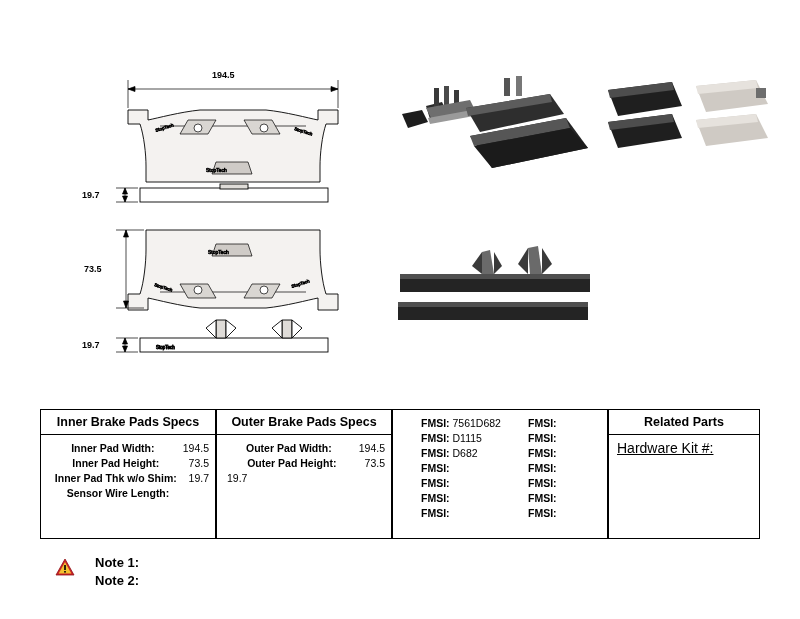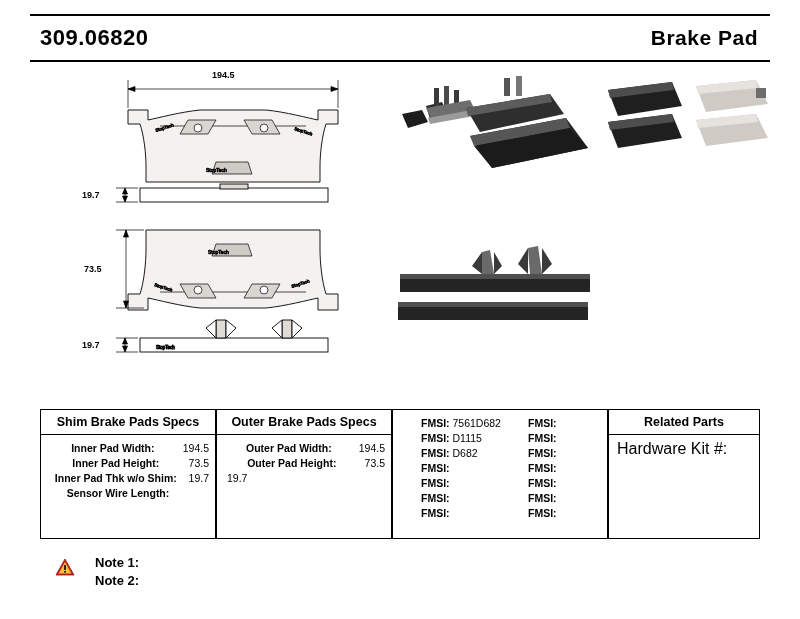--- a/index.html
+++ b/index.html
@@ -126,22 +126,23 @@
   #tbl-fmsi .frow {
     font-size: 10.5px;
     line-height: 15px;
     white-space: nowrap;
   }
   #tbl-fmsi .frow b { font-weight: bold; }
 
   #tbl-related { left: 568px; width: 152px; }
   #tbl-related .tbody { padding-left: 8px; }
   #tbl-related .rrow {
-    font-size: 16px;
+    font-size: 14px;
     line-height: 15px;
+    text-decoration: underline;
   }
 
   
   .notes {
     position: absolute;
     left: 55px;
     top: 555px;
     width: 300px;
     height: 40px;
   }
@@ -159,24 +160,20 @@
     font-weight: bold;
   }
   #note1 { top: 0px; }
   #note2 { top: 18px; }
 </style>
 </head>
 <body>
 
 <div class="sheet">
 
-  <div class="header">
-    <div class="part-number">309.06820</div>
-    <div class="doc-type">Brake Pad</div>
-  </div>
 
   <div class="drawing">
 
     <svg class="svgwrap" width="740" height="330" viewBox="0 0 740 330">
 
       <g stroke="#000" stroke-width="0.7" fill="none">
         <line x1="98" y1="18" x2="98" y2="46"></line>
         <line x1="308" y1="18" x2="308" y2="46"></line>
         <line x1="98" y1="27" x2="308" y2="27"></line>
         <path d="M98,27 L105,24.5 L105,29.5 Z" fill="#000"></path>
@@ -326,21 +323,21 @@
 
     <div class="dim-label" style="left:182px; top:8px;">194.5</div>
     <div class="dim-label" style="left:52px; top:128px;">19.7</div>
     <div class="dim-label" style="left:54px; top:202px;">73.5</div>
     <div class="dim-label" style="left:52px; top:278px;">19.7</div>
   </div>
 
   <div class="tables">
 
     <div class="tbl" id="tbl-inner">
-      <div class="thead">Shim Brake Pads Specs</div>
+      <div class="thead">Inner Brake Pads Specs</div>
       <div class="tbody">
         <div class="row">
           <div class="lbl">Inner Pad Width:</div>
           <div class="val">194.5</div>
         </div>
         <div class="row">
           <div class="lbl">Inner Pad Height:</div>
           <div class="val">73.5</div>
         </div>
         <div class="row">

